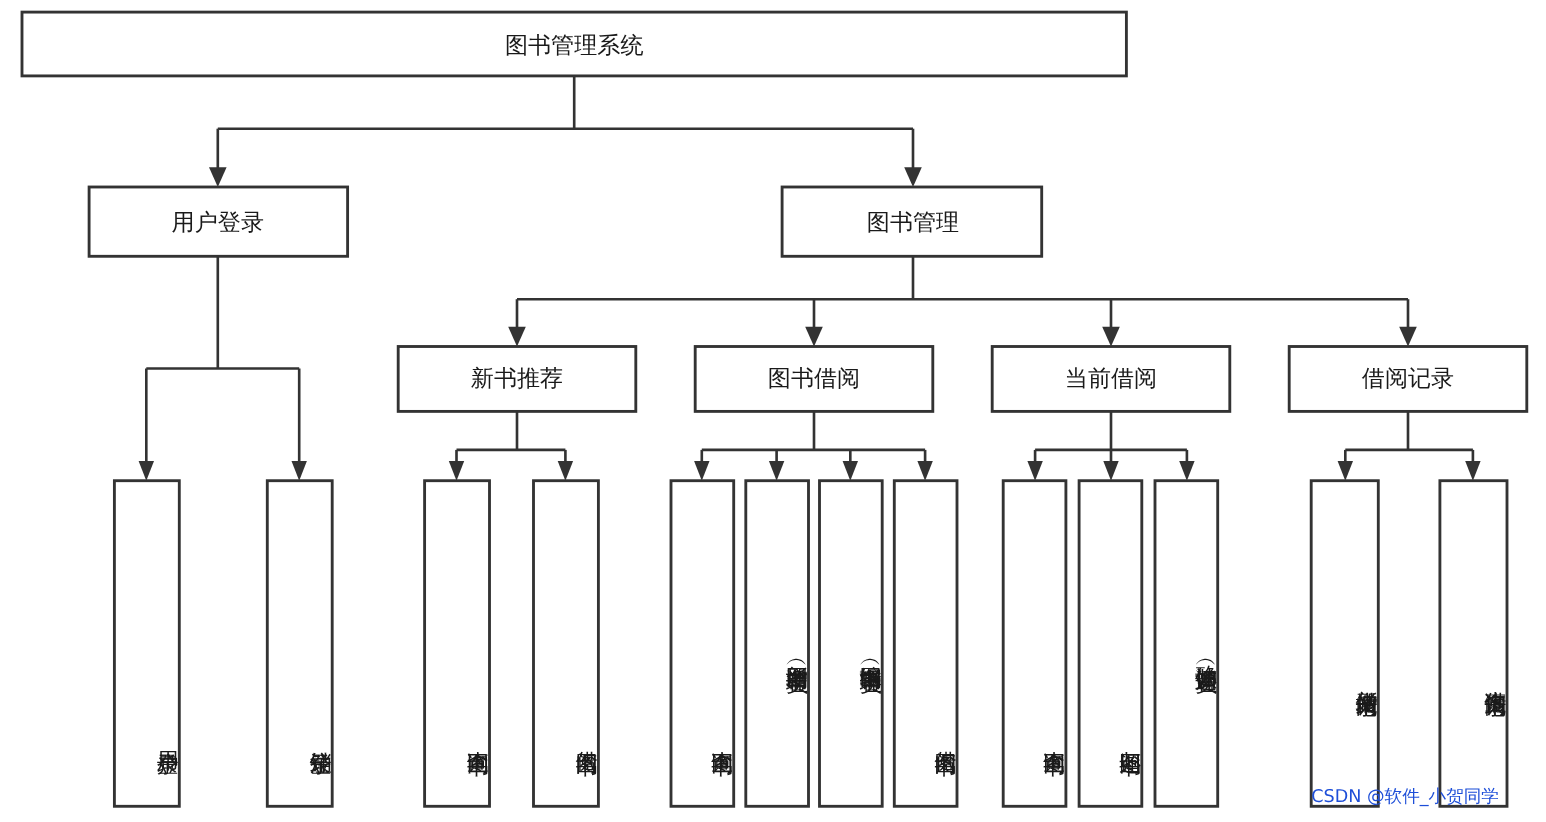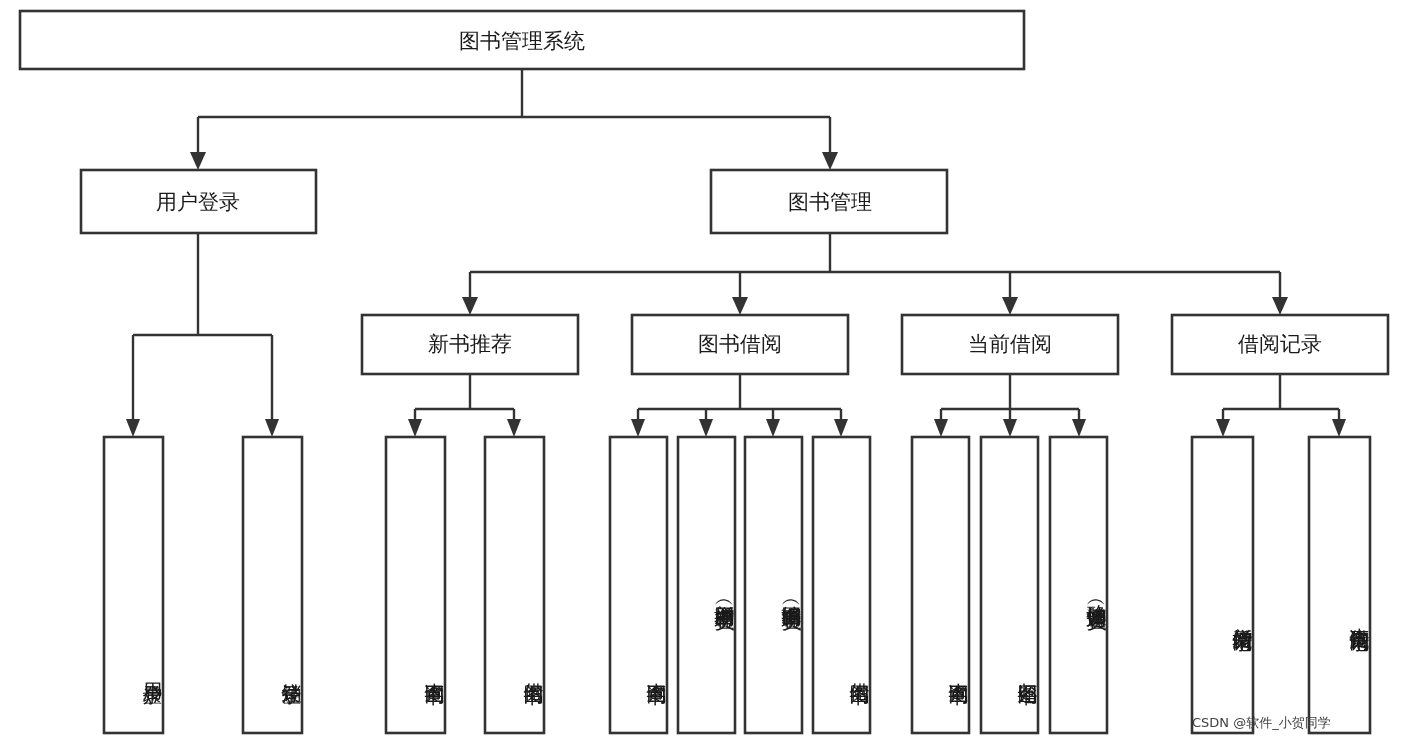--- a/index.html
+++ b/index.html
@@ -60,22 +60,22 @@
     white-space: nowrap;
     text-align: center;
     display: flex;
     align-items: flex-start;
     justify-content: center;
     pointer-events: none;
   }
   .watermark {
     position: absolute;
     font-family: "DejaVu Sans", "Liberation Sans", sans-serif;
-    font-size: 13px;
-    color: #404040;
+    font-size: 16px;
+    color: #1d4ed8;
     white-space: nowrap;
   }
 </style>
 </head>
 <body>
 
 <div id="diagram-root">
 
   <svg id="flow" viewBox="0 0 1405 747">
 

